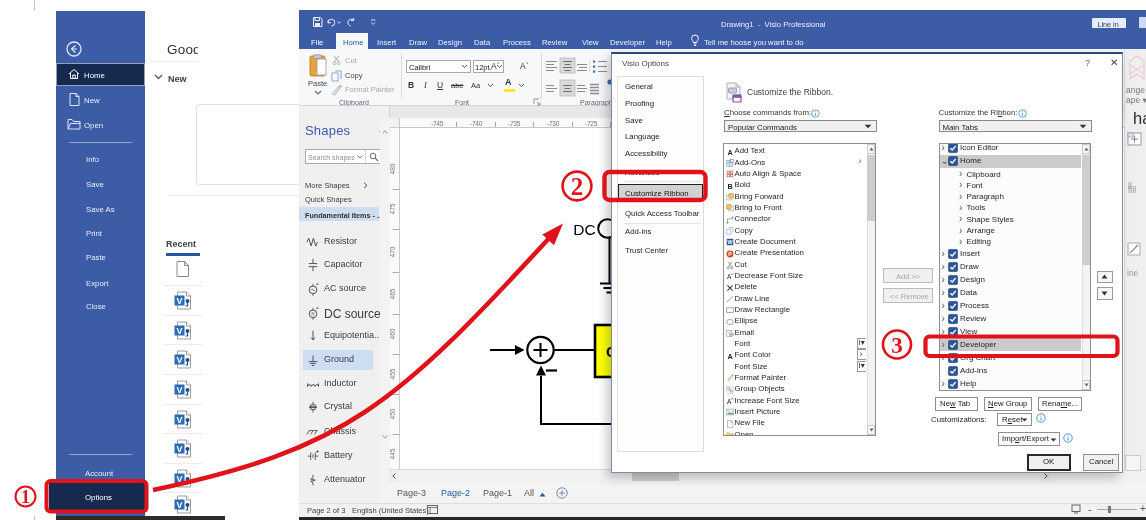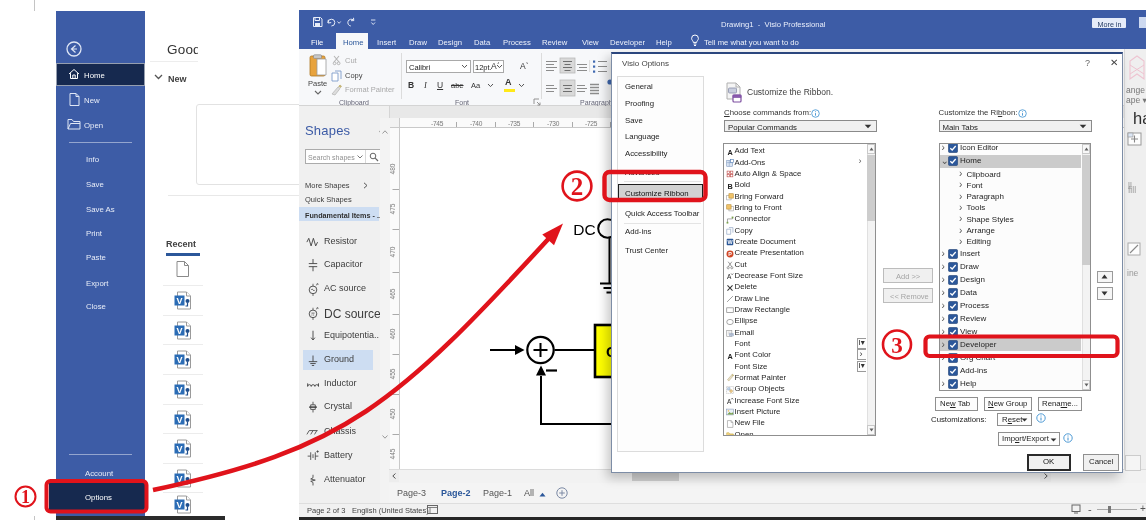--- a/index.html
+++ b/index.html
@@ -158,39 +158,39 @@
           <path d="M15.3 2.8 L15 6 L18.2 5.6" stroke-width="1"></path>
       <path d="M24.5 4.5 l1.6 1.8 l1.6-1.8" stroke-width=".9"></path>
       <path d="M37.8 9 a3.4 3.4 0 1 1 2.6-6"></path>
           <path d="M40.5 .8 L40.8 3.6 L38 3.7" stroke-width="1"></path>
       <path d="M58 3 h4.4" stroke-width=".9"></path>
           <path d="M58.4 5.5 l1.8 2 l1.8-2" stroke-width=".9"></path>
     </g>
   </svg>
   <div class="txt" style="left:422px;top:9.5px;font-size:7.7px;color:#e9eefb">Drawing1&nbsp;&nbsp;-&nbsp;&nbsp;Visio Professional</div>
   <div class="abs" style="left:793px;top:8px;width:34px;height:10px;background:#e6ecf9;border-radius:1px"></div>
-  <div class="txt" style="left:798.5px;top:10px;font-size:7.2px;color:#1e355e">More in</div>
+  <div class="txt" style="left:798.5px;top:10px;font-size:7.2px;color:#1e355e">Line in</div>
   <div class="abs" style="left:840px;top:7px;width:7px;height:11px;background:#cdd9f0"></div>
 
   <div class="abs" style="left:37px;top:23px;width:32px;height:16px;background:#f7f8fa"></div>
   <div class="txt" style="left:12px;top:28px;font-size:7.7px;color:#fff">File</div>
   <div class="txt" style="left:44px;top:28px;font-size:7.7px;color:#2b579a">Home</div>
   <div class="txt" style="left:78px;top:28px;font-size:7.7px;color:#eef2fb">Insert</div>
   <div class="txt" style="left:110px;top:28px;font-size:7.7px;color:#eef2fb">Draw</div>
   <div class="txt" style="left:139px;top:28px;font-size:7.7px;color:#eef2fb">Design</div>
   <div class="txt" style="left:175px;top:28px;font-size:7.7px;color:#eef2fb">Data</div>
   <div class="txt" style="left:204px;top:28px;font-size:7.7px;color:#eef2fb">Process</div>
   <div class="txt" style="left:243px;top:28px;font-size:7.7px;color:#eef2fb">Review</div>
   <div class="txt" style="left:283px;top:28px;font-size:7.7px;color:#eef2fb">View</div>
   <div class="txt" style="left:311px;top:28px;font-size:7.7px;color:#eef2fb">Developer</div>
   <div class="txt" style="left:357px;top:28px;font-size:7.7px;color:#eef2fb">Help</div>
   <svg style="left:391px;top:24px" width="10" height="13" viewBox="0 0 10 13">
         <path d="M5 1 a3.4 3.4 0 0 1 3.4 3.4 c0 1.8-1.7 2.4-1.7 4 h-3.4 c0-1.6-1.7-2.2-1.7-4 A3.4 3.4 0 0 1 5 1 z M3.6 10 h2.8 M4 11.5 h2" fill="none" stroke="#fff" stroke-width="1"></path>
       </svg>
-  <div class="txt" style="left:405px;top:28px;font-size:7.7px;color:#eef2fb">Tell me what you want to do</div>
+  <div class="txt" style="left:405px;top:28px;font-size:7.7px;color:#eef2fb">Tell me hoose you want to do</div>
 
   <div class="abs" style="left:0;top:39px;width:847px;height:57px;background:#f7f8fa;border-bottom:1px solid #d4d4d4"></div>
 
   <svg style="left:10px;top:44px" width="18" height="24" viewBox="0 0 18 24">
     <rect x="1" y="2" width="15" height="20" rx="1.5" fill="#e8a33d" stroke="#ad7722" stroke-width=".8"></rect>
     <rect x="4.5" y="0.8" width="8" height="3.6" rx="1" fill="#c9c9c9" stroke="#8a8a8a" stroke-width=".7"></rect>
     <path d="M6 6 h9 v16 h-9 z" fill="#fff" stroke="#9a9a9a" stroke-width=".8" transform="translate(2,-1)"></path>
   </svg>
   <div class="txt" style="left:9px;top:69px;font-size:7.5px;color:#444">Paste</div>
   <svg style="left:15px;top:80px" width="8" height="5" viewBox="0 0 8 5">
@@ -411,21 +411,21 @@
         <path d="M3.5 .5 L.8 3 L3.5 5.5" fill="none" stroke="#555" stroke-width="1"></path>
       </svg>
   <div class="abs" style="left:333px;top:461px;width:47px;height:10px;background:#cdcdcd"></div>
   <div class="abs" style="left:741px;top:460px;width:11px;height:12px;background:#ededed"></div>
   <svg style="left:745px;top:463px" width="4" height="6" viewBox="0 0 4 6">
         <path d="M.5 .5 L3.2 3 L.5 5.5" fill="none" stroke="#555" stroke-width="1"></path>
       </svg>
 
   <div class="abs" style="left:90px;top:473px;width:757px;height:20px;background:#f4f4f4"></div>
   <div class="txt" style="left:98px;top:478px;font-size:9px;color:#555">Page-3</div>
-  <div class="txt" style="left:142px;top:478px;font-size:9px;font-weight:700;color:#2b579a">Page-2</div>
+  <div class="txt" style="left:142px;top:478px;font-size:9px;font-weight:400;color:#2b579a">Page-2</div>
   <div class="txt" style="left:184px;top:478px;font-size:9px;color:#555">Page-1</div>
   <div class="txt" style="left:225px;top:478px;font-size:9px;color:#555">All</div>
   <svg style="left:240px;top:482px" width="7" height="5" viewBox="0 0 7 5">
         <path d="M.5 4.5 L3.5 .8 L6.5 4.5 z" fill="#2b579a"></path>
       </svg>
   <svg style="left:257px;top:477px" width="12" height="12" viewBox="0 0 12 12">
         <circle cx="6" cy="6" r="5.2" fill="none" stroke="#7c8aa5" stroke-width="1"></circle>
         <path d="M6 3.2 V8.8 M3.2 6 H8.8" stroke="#7c8aa5" stroke-width="1"></path>
       </svg>
 

